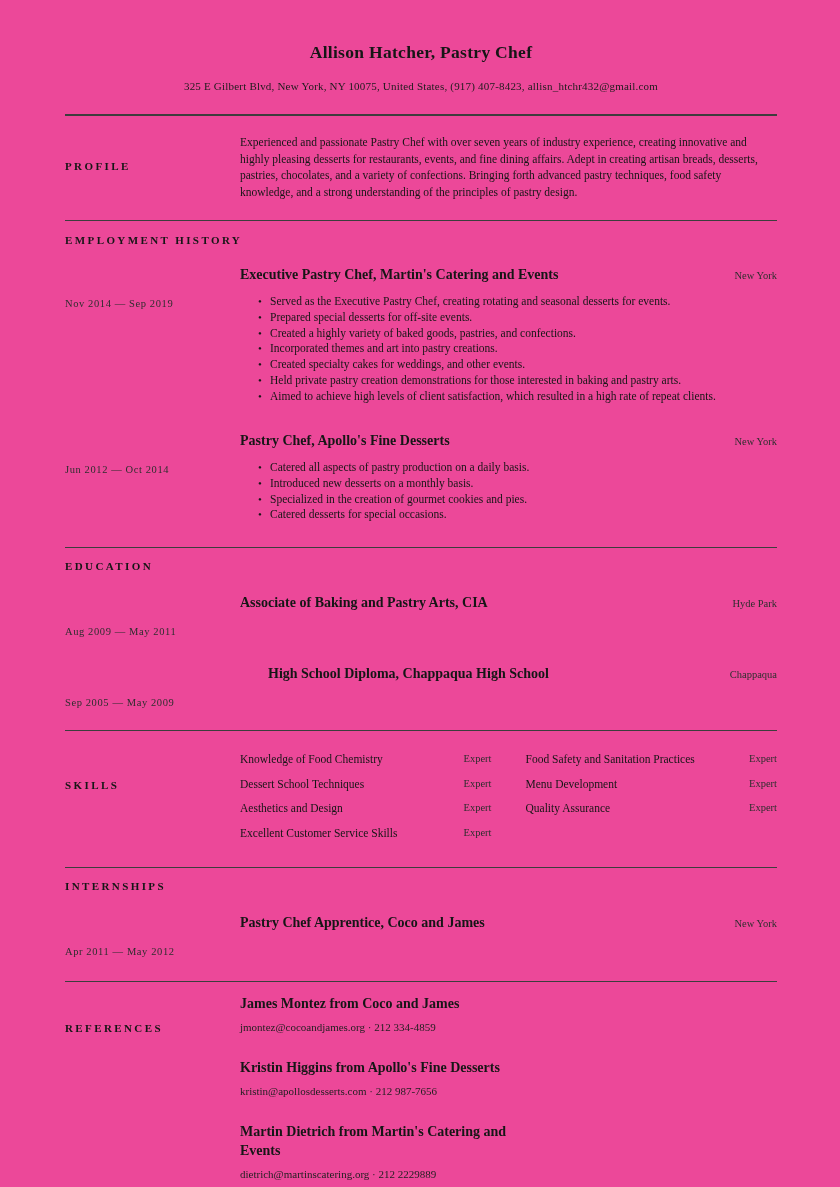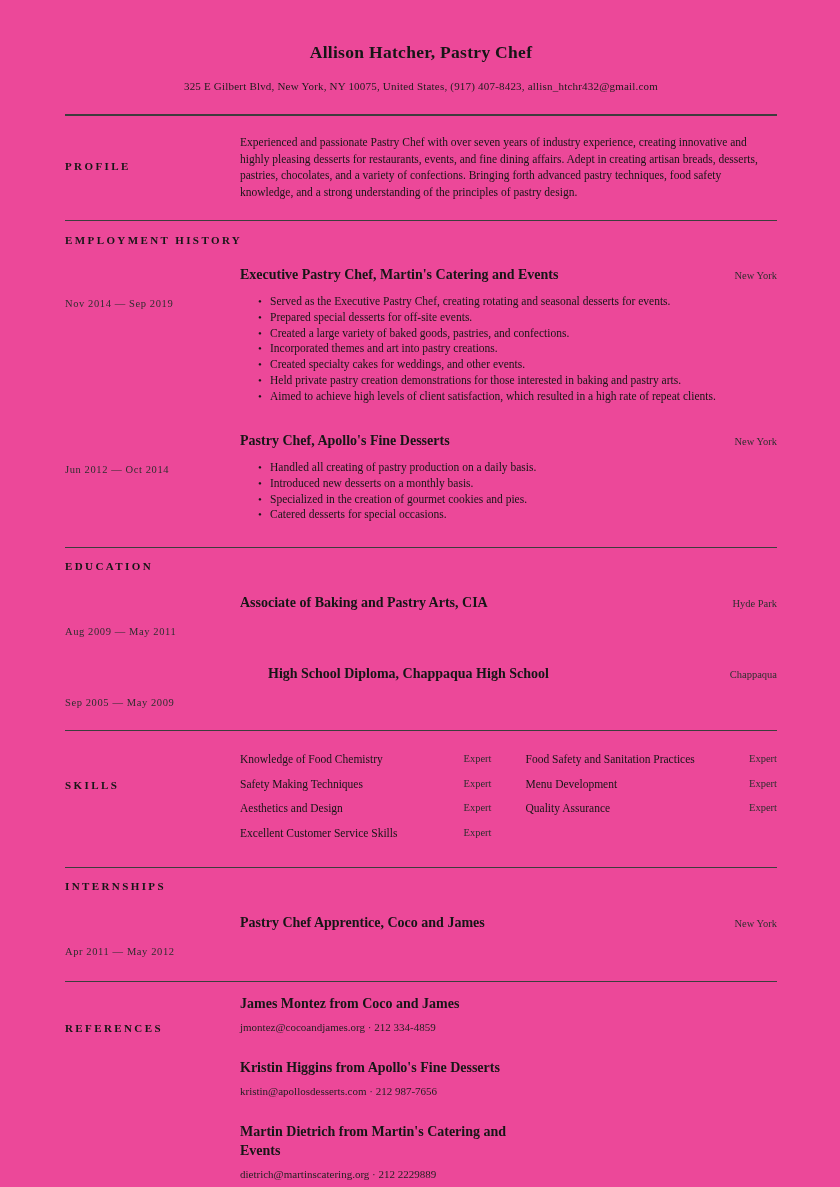--- a/index.html
+++ b/index.html
@@ -99,40 +99,40 @@
         <span class="dates">Nov 2014 — Sep 2019</span>
       </div>
       <div class="content">
         <div class="entry-head">
           <h3 class="entry-title">Executive Pastry Chef, Martin's Catering and Events</h3>
           <span class="location">New York</span>
         </div>
         <ul class="bullets">
           <li>Served as the Executive Pastry Chef, creating rotating and seasonal desserts for events.</li>
           <li>Prepared special desserts for off-site events.</li>
-          <li>Created a large variety of baked goods, pastries, and confections.</li>
+          <li>Created a highly variety of baked goods, pastries, and confections.</li>
           <li>Incorporated themes and art into pastry creations.</li>
           <li>Created specialty cakes for weddings, and other events.</li>
           <li>Held private pastry creation demonstrations for those interested in baking and pastry arts.</li>
           <li>Aimed to achieve high levels of client satisfaction, which resulted in a high rate of repeat clients.</li>
         </ul>
       </div>
     </div>
 
     <div class="row job">
       <div class="left">
         <span class="dates">Jun 2012 — Oct 2014</span>
       </div>
       <div class="content">
         <div class="entry-head">
           <h3 class="entry-title">Pastry Chef, Apollo's Fine Desserts</h3>
           <span class="location">New York</span>
         </div>
         <ul class="bullets">
-          <li>Handled all creating of pastry production on a daily basis.</li>
+          <li>Catered all aspects of pastry production on a daily basis.</li>
           <li>Introduced new desserts on a monthly basis.</li>
           <li>Specialized in the creation of gourmet cookies and pies.</li>
           <li>Catered desserts for special occasions.</li>
         </ul>
       </div>
     </div>
   </section>
   <div class="rule"></div>
 
   <section class="section-education">
@@ -169,21 +169,21 @@
       <h2 class="sec-label">SKILLS</h2>
     </div>
     <div class="content">
       <div class="skills-cols">
         <div class="skills-col">
           <div class="skill">
             <span class="skill-name">Knowledge of Food Chemistry</span>
             <span class="skill-level">Expert</span>
           </div>
           <div class="skill">
-            <span class="skill-name">Safety Making Techniques</span>
+            <span class="skill-name">Dessert School Techniques</span>
             <span class="skill-level">Expert</span>
           </div>
           <div class="skill">
             <span class="skill-name">Aesthetics and Design</span>
             <span class="skill-level">Expert</span>
           </div>
           <div class="skill">
             <span class="skill-name">Excellent Customer Service Skills</span>
             <span class="skill-level">Expert</span>
           </div>

